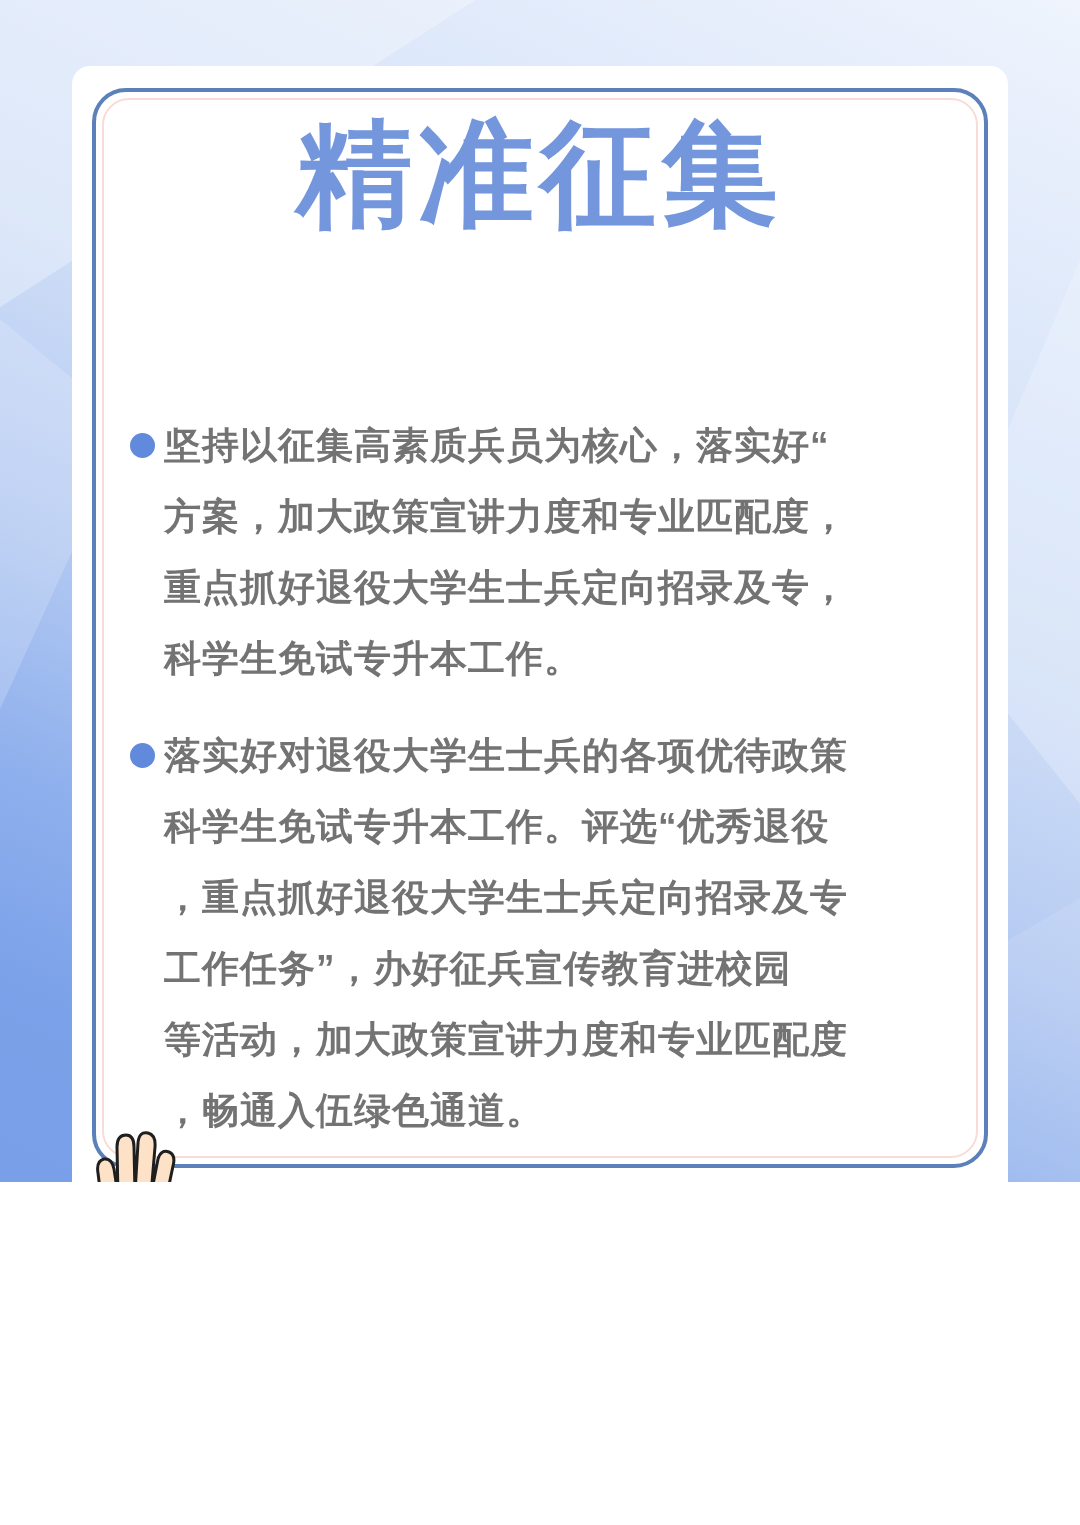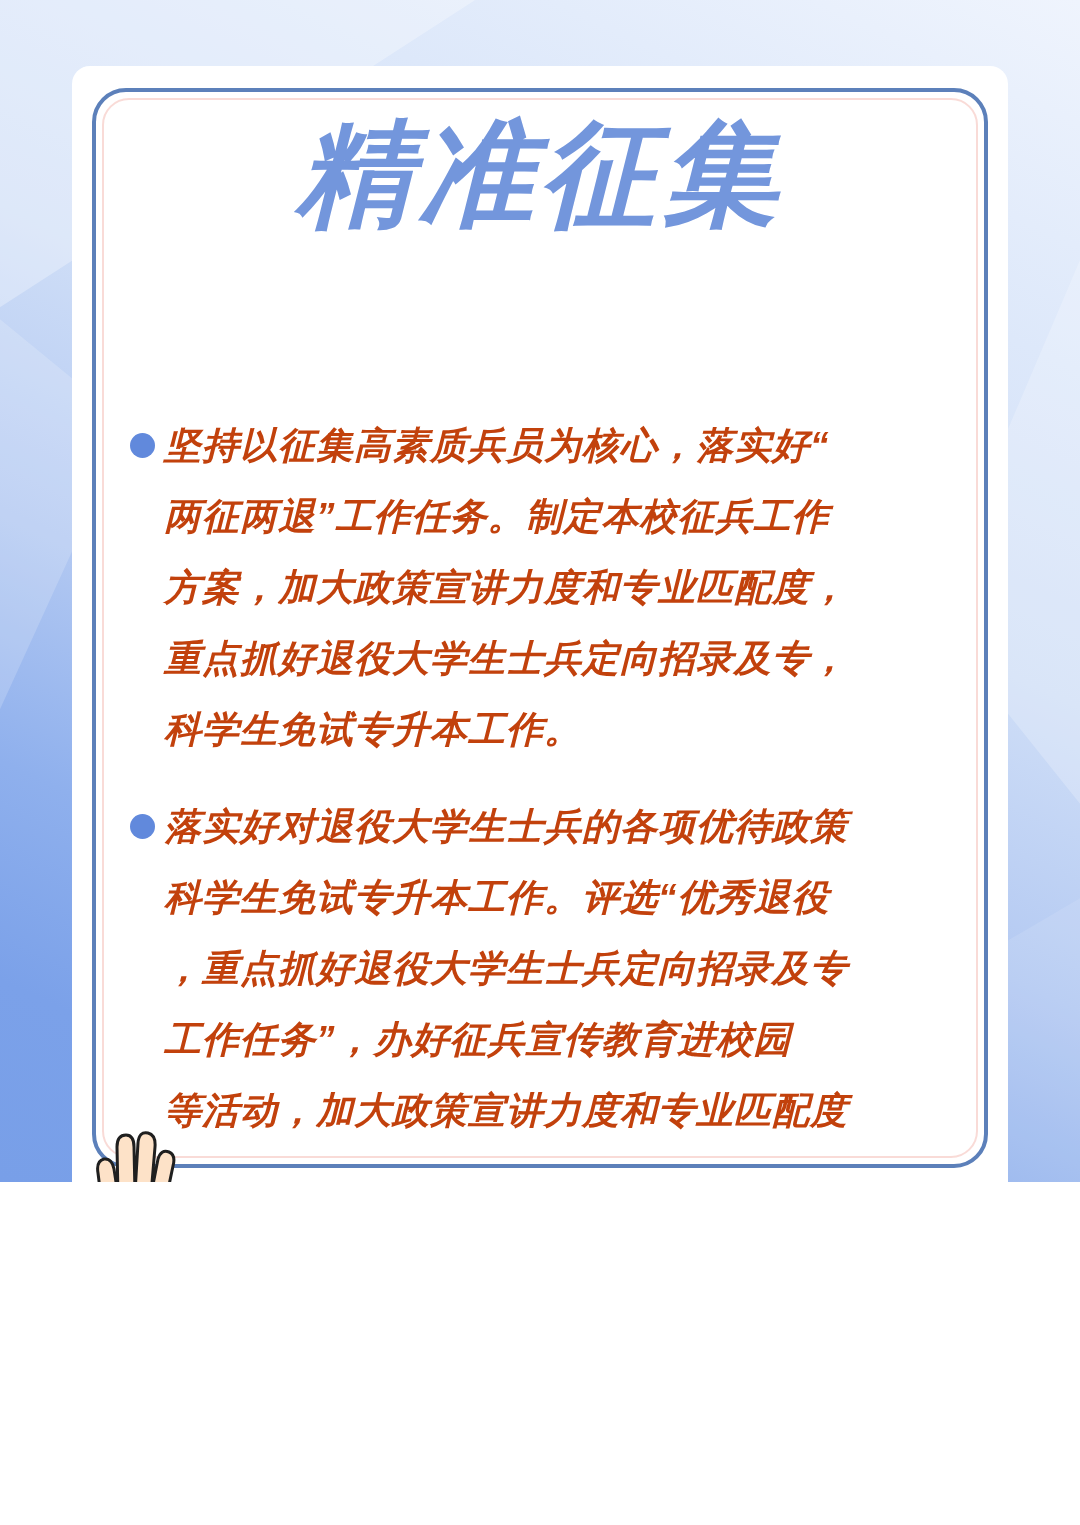--- a/index.html
+++ b/index.html
@@ -1,20 +1,19 @@
 <!DOCTYPE html>
 <html><head>
 <meta charset="utf-8">
 <style>
   html,body{margin:0;padding:0;}
   .poster{
     position:relative;width:1080px;height:1182px;overflow:hidden;
     font-family:"Liberation Sans","DejaVu Sans",sans-serif;
     background:linear-gradient(205deg,#eff4fd 0%,#dde8fa 22%,#cfdef7 42%,#b3c9f2 60%,#8fb0ed 75%,#7ba1e9 88%,#789fe8 100%);
-    font-style:italic;
   }
   .facet{position:absolute;inset:0;pointer-events:none;}
   .f1{background:rgba(255,255,255,.30);clip-path:polygon(0 0,44% 0,0 26%);}
   .f2{background:rgba(255,255,255,.18);clip-path:polygon(0 27%,12% 36%,0 60%);}
   .f3{background:rgba(255,255,255,.22);clip-path:polygon(100% 22%,86% 52%,100% 68%);}
   .f4{background:rgba(255,255,255,.10);clip-path:polygon(55% 100%,100% 76%,100% 100%);}
 
   .card{
     position:absolute;left:72px;top:66px;width:936px;height:1171px;
     background:#ffffff;border-radius:18px 18px 12px 12px;
@@ -26,21 +25,21 @@
   .frame-pink{
     position:absolute;left:30px;top:32px;right:30px;bottom:79px;
     border:2px solid rgba(242,176,166,.45);border-radius:27px;
   }
   .title{position:absolute;top:42px;left:0;right:0;text-align:center;color:#7396DC;}
   .title-line{font-weight:900;font-size:116px;line-height:132px;letter-spacing:6px;white-space:nowrap;}
 
   .bullets{position:absolute;left:58px;top:344px;width:820px;}
   .bullet-item{display:flex;align-items:flex-start;margin-bottom:26px;}
   .dot{flex:none;width:25px;height:25px;border-radius:50%;background:#6189DC;margin:23px 9px 0 0;}
-  .btext{color:#c2410c;font-size:37px;line-height:71px;font-weight:600;letter-spacing:1px;}
+  .btext{color:#737373;font-size:37px;line-height:71px;font-weight:600;letter-spacing:1px;}
   .tline{white-space:nowrap;}
 
   .people{position:absolute;left:0;top:1125px;width:1080px;height:400px;}
 </style>
 </head>
 <body>
 
 <div class="poster">
   <div class="facet f1"></div>
   <div class="facet f2"></div>
@@ -53,34 +52,34 @@
 
     <div class="title">
       <div class="title-line">精准征集</div>
     </div>
 
     <div class="bullets">
       <div class="bullet-item">
         <span class="dot"></span>
         <div class="btext">
           <div class="tline">坚持以征集高素质兵员为核心，落实好“</div>
-          <div class="tline">两征两退”工作任务。制定本校征兵工作</div>
           <div class="tline">方案，加大政策宣讲力度和专业匹配度，</div>
           <div class="tline">重点抓好退役大学生士兵定向招录及专，</div>
           <div class="tline">科学生免试专升本工作。</div>
         </div>
       </div>
       <div class="bullet-item">
         <span class="dot"></span>
         <div class="btext">
           <div class="tline">落实好对退役大学生士兵的各项优待政策</div>
           <div class="tline">科学生免试专升本工作。评选“优秀退役</div>
           <div class="tline">，重点抓好退役大学生士兵定向招录及专</div>
           <div class="tline">工作任务”，办好征兵宣传教育进校园</div>
           <div class="tline">等活动，加大政策宣讲力度和专业匹配度</div>
+          <div class="tline">，畅通入伍绿色通道。</div>
         </div>
       </div>
     </div>
   </div>
 
   <svg class="people" viewBox="0 0 1080 400">
 
     <g stroke-linecap="round">
       <path d="M268,300 Q205,258 138,292" fill="none" stroke="#1f1f1f" stroke-width="50"></path>
       <path d="M268,300 Q205,258 138,292" fill="none" stroke="#f2c54d" stroke-width="42"></path>

